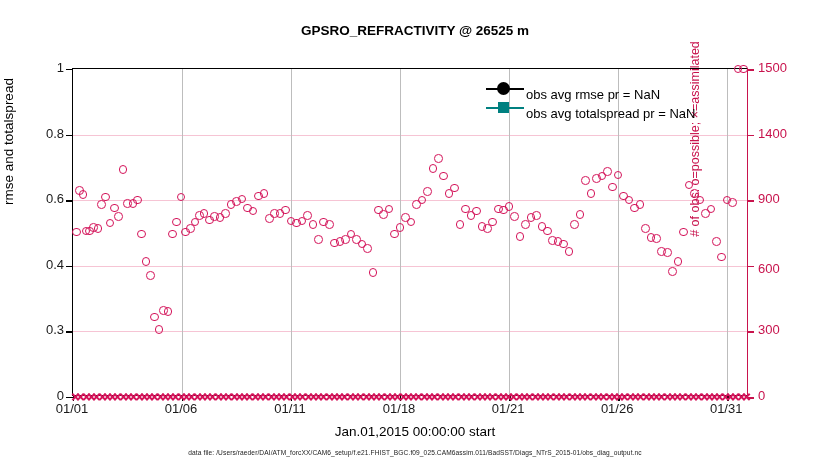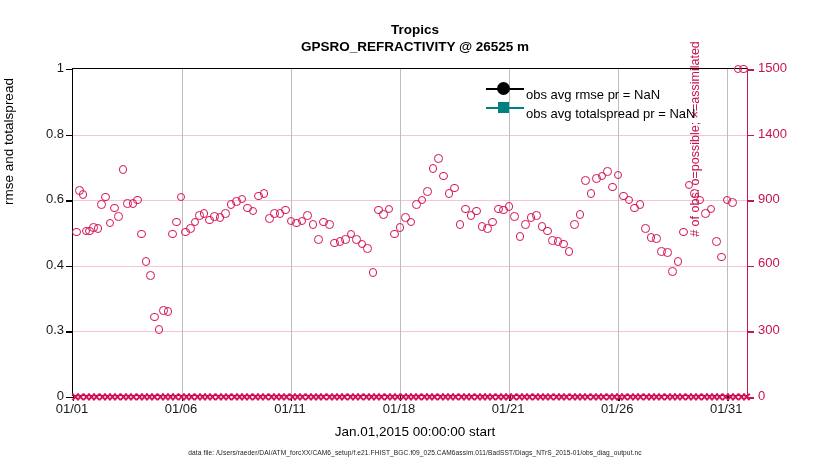--- a/index.html
+++ b/index.html
@@ -228,21 +228,20 @@
   }
   .pt-x::before { transform: rotate(45deg); }
   .pt-x::after  { transform: rotate(-45deg); }
 </style>
 </head>
 <body>
 
 <div id="figure">
 
   <div class="title-block">
-    <div class="title-main">Tropics</div>
     <div class="title-sub">GPSRO_REFRACTIVITY @ 26525 m</div>
   </div>
 
   <div id="plot-area">
     <div id="grid-layer">
         <div class="grid-h" style="top: 262.4px;"></div>
         <div class="grid-h" style="top: 196.8px;"></div>
         <div class="grid-h" style="top: 131.2px;"></div>
         <div class="grid-h" style="top: 65.6px;"></div>
         <div class="grid-v" style="left: 109.032px;"></div>
@@ -539,21 +538,21 @@
       <div class="ylabel-left" style="top: 389px;">0</div>
       <div class="ylabel-left" style="top: 323.4px;">0.3</div>
       <div class="ylabel-left" style="top: 257.8px;">0.4</div>
       <div class="ylabel-left" style="top: 192.2px;">0.6</div>
       <div class="ylabel-left" style="top: 126.6px;">0.8</div>
       <div class="ylabel-left" style="top: 61px;">1</div>
     </div>
   <div id="labels-right">
       <div class="ylabel-right" style="top: 389px;">0</div>
       <div class="ylabel-right" style="top: 323.4px;">300</div>
-      <div class="ylabel-right" style="top: 256px;">600</div>
+      <div class="ylabel-right" style="top: 262px;">600</div>
       <div class="ylabel-right" style="top: 192.2px;">900</div>
       <div class="ylabel-right" style="top: 126.6px;">1400</div>
       <div class="ylabel-right" style="top: 61px;">1500</div>
     </div>
   <div id="labels-bottom">
       <div class="xlabel-tick" style="left: 37px;">01/01</div>
       <div class="xlabel-tick" style="left: 146.032px;">01/06</div>
       <div class="xlabel-tick" style="left: 255.065px;">01/11</div>
       <div class="xlabel-tick" style="left: 364.097px;">01/18</div>
       <div class="xlabel-tick" style="left: 473.129px;">01/21</div>

